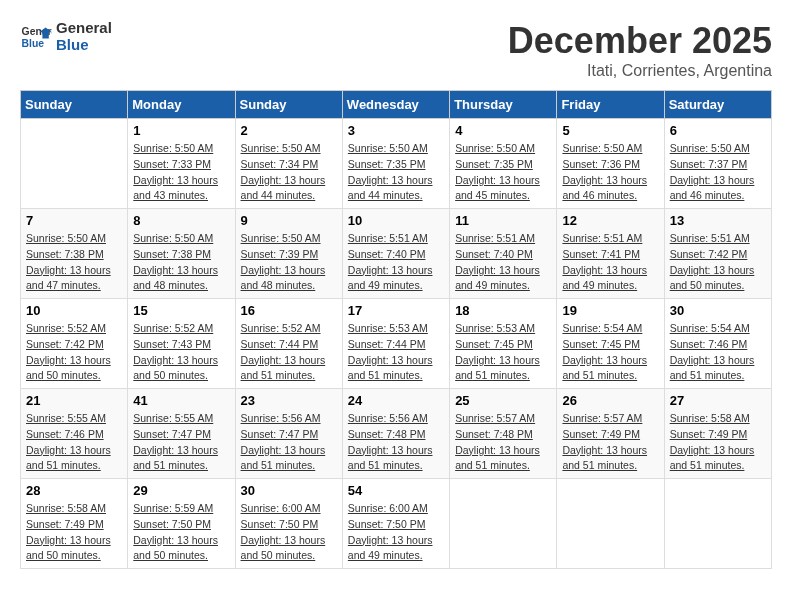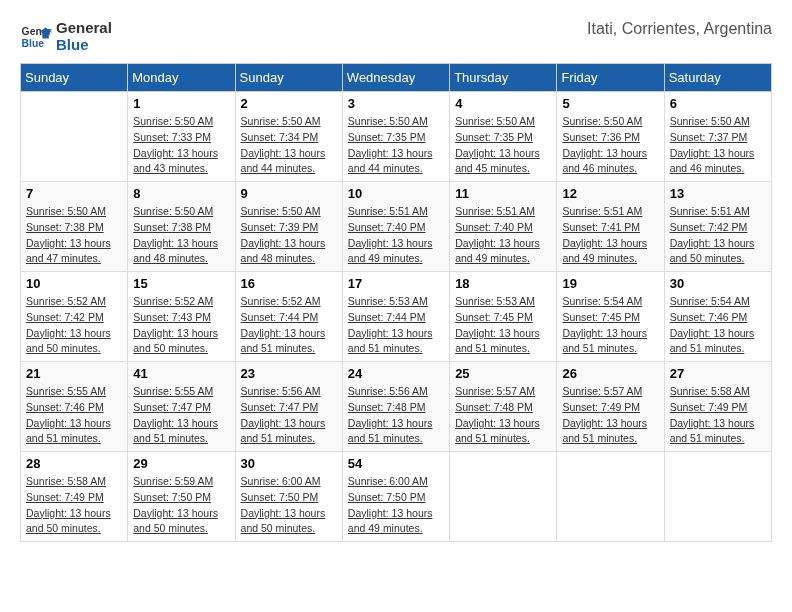--- a/index.html
+++ b/index.html
@@ -43,21 +43,21 @@
       font-size: 11px;
     }
     thead tr {
       background-color: #1a5fa8;
       color: #fff;
     }
     thead th {
       padding: 6px 4px;
       text-align: left;
       font-size: 13px;
-      font-weight: normal;
+      font-weight: bold;
       border: 1px solid #ccc;
     }
     tbody tr {
       vertical-align: top;
     }
     tbody td {
       border: 1px solid #ddd;
       padding: 4px 5px;
       vertical-align: top;
       min-height: 80px;
@@ -91,20 +91,21 @@
       <text x="2" y="18" font-family="Arial" font-weight="bold" font-size="13" fill="#333">General</text>
       <text x="2" y="32" font-family="Arial" font-weight="bold" font-size="13" fill="#1a5fa8">Blue</text>
       <polygon points="32,8 40,14 36,14 36,22 28,22 28,14 24,14" fill="#1a5fa8"></polygon>
     </svg>
     <div>
       <div style="font-weight:bold;font-size:15px;color:#333;line-height:1.1;">General</div>
       <div style="font-weight:bold;font-size:15px;color:#1a5fa8;line-height:1.1;">Blue</div>
     </div>
   </div>
   <div class="title-area">
+    <div class="main-title">December 2025</div>
     <div class="subtitle">Itati, Corrientes, Argentina</div>
   </div>
 </div>
 
 <table>
   <thead>
     <tr>
     <th>Sunday</th>
         <th>Monday</th>
         <th>Sunday</th>

